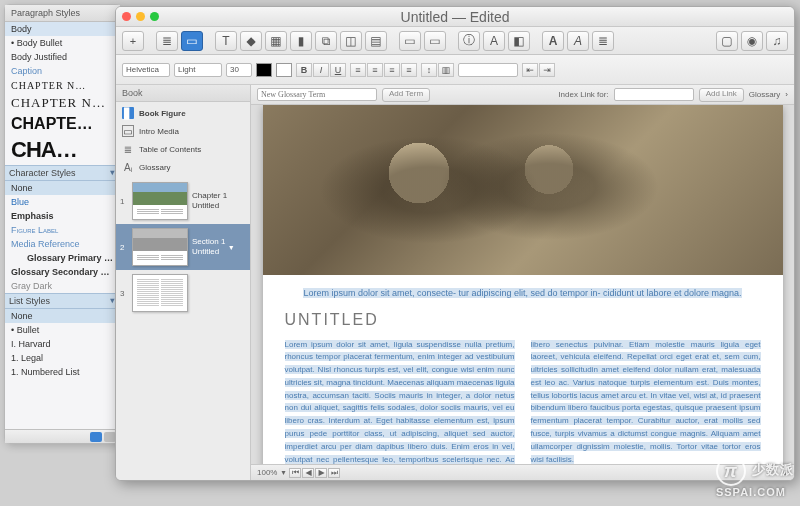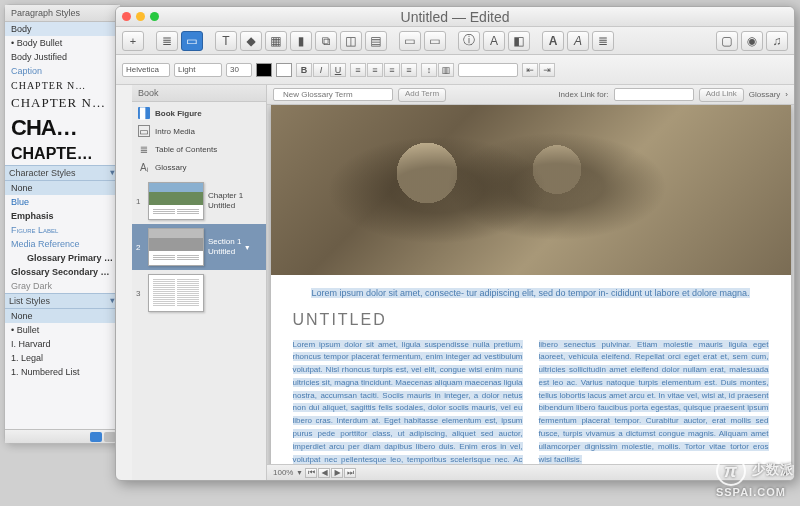--- a/index.html
+++ b/index.html
@@ -46,21 +46,21 @@
 .tb-icon{ font-size:12px; }
 
 .format-bar { height:30px; background:linear-gradient(#f4f4f4,#e8e8e8); border-bottom:1px solid #ccc; display:flex; align-items:center; gap:4px; padding:0 6px; font-size:8px; }
 .fb-select{ height:14px; background:#fff; border:1px solid #bbb; border-radius:2px; padding:0 3px; font-size:8px; color:#555; min-width:48px; display:flex; align-items:center; }
 .fb-grp{ display:flex; gap:1px; }
 .fb-btn{ width:16px; height:14px; background:linear-gradient(#fdfdfd,#e4e4e4); border:1px solid #c4c4c4; display:flex; align-items:center; justify-content:center; font-size:9px; color:#555; cursor:pointer; }
 .fb-swatch{ width:16px; height:14px; border:1px solid #999; }
 .fb-swatch.black{ background:#000; }
 .fb-swatch.white{ background:#fff; }
 
-.content-row { flex:1; display:flex; overflow:hidden;margin-left:16px; }
+.content-row { flex:1; display:flex; overflow:hidden; }
 
 
 .book-sidebar { width:135px; background:#ececec; border-right:1px solid #c8c8c8; display:flex; flex-direction:column; }
 .book-header { background:linear-gradient(#e8e8e8,#dcdcdc); border-bottom:1px solid #c8c8c8; padding:3px 6px; font-size:9px; color:#666; }
 .book-items{ padding:2px 0; }
 .book-item { display:flex; align-items:center; gap:5px; padding:3px 6px; font-size:8px; color:#444; cursor:pointer; }
 .book-icon{ width:12px; height:12px; display:flex;align-items:center;justify-content:center;font-size:10px; }
 .book-icon.book{ background:#3a82d4; color:#fff; border-radius:1px;}
 .book-icon.media{ border:1px solid #888; }
 .book-icon.toc{ color:#666; }
@@ -77,21 +77,21 @@
 .thumb-pg .mini-txt span{ flex:1; height:6px; background:repeating-linear-gradient(#bbb,#bbb 1px,transparent 1px,transparent 2px);}
 .thumb-pg.gray .mini-img{ background:linear-gradient(#bcbcbc 40%,#9a9a9a 40%);}
 .thumb-label{ font-size:8px; color:#444; line-height:1.2; }
 .thumb-row.sel .thumb-label{ color:#fff; }
 .thumb-pg.text-only{ display:flex; gap:2px; padding:4px;}
 .thumb-pg.text-only .col{ flex:1; background:repeating-linear-gradient(#ccc,#ccc 1px,transparent 1px,transparent 2px); }
 
 
 .page-area{ flex:1; display:flex; flex-direction:column; background:#ddd; }
 .glossbar{ height:20px; background:linear-gradient(#f0f0f0,#e2e2e2); border-bottom:1px solid #c8c8c8; display:flex; align-items:center; gap:5px; padding:0 6px; font-size:8px; color:#555;}
-.glossbar input{ height:13px; border:1px solid #bbb; border-radius:2px; font-size:8px; padding:0 9px; background:#fff; }
+.glossbar input{ height:13px; border:1px solid #bbb; border-radius:2px; font-size:8px; padding:0 3px; background:#fff;font-family:Liberation Serif, serif; }
 .glossbar .btn{ height:14px; padding:0 6px; background:linear-gradient(#fdfdfd,#e4e4e4); border:1px solid #bbb; border-radius:3px; cursor:pointer; color:#888;}
 .glossbar .lbl{ color:#666; }
 .glossbar .spacer{ flex:1; }
 
 .canvas{ flex:1; overflow:auto; padding:0;}
 .page{ width:520px; margin:0 auto; background:#fff; box-shadow:0 2px 8px rgba(0,0,0,0.3); }
 .hero{ height:170px; background:
   radial-gradient(circle at 30% 40%, #c9b896 8%, transparent 8%),
   radial-gradient(circle at 55% 38%, #c9b896 8%, transparent 8%),
   linear-gradient(135deg,#8a7a5f 0%,#6b5d47 30%,#a89878 60%,#7a6c54 100%);
@@ -122,22 +122,22 @@
 
 <div class="left-panel">
   <div class="panel-header">Paragraph Styles</div>
   <div class="panel-list">
     <div class="panel-item body-sel">Body</div>
     <div class="panel-item bullet">Body Bullet</div>
     <div class="panel-item">Body Justified</div>
     <div class="panel-item caption">Caption</div>
     <div class="panel-item chapter1">CHAPTER N…</div>
     <div class="panel-item chapter2">CHAPTER NU…</div>
+    <div class="panel-item chapter4">CHAPTE…</div>
     <div class="panel-item chapter3">CHA…</div>
-    <div class="panel-item chapter4">CHAPTE…</div>
   </div>
   <div class="panel-section-title">Character Styles</div>
   <div class="panel-item char-none">None</div>
   <div class="panel-list">
     <div class="panel-item blue">Blue</div>
     <div class="panel-item emph">Emphasis</div>
     <div class="panel-item figlabel">Figure Label</div>
     <div class="panel-item figref">Media Reference</div>
     <div class="panel-item glossp">Glossary Primary Def…</div>
     <div class="panel-item glosss">Glossary Secondary …</div>

